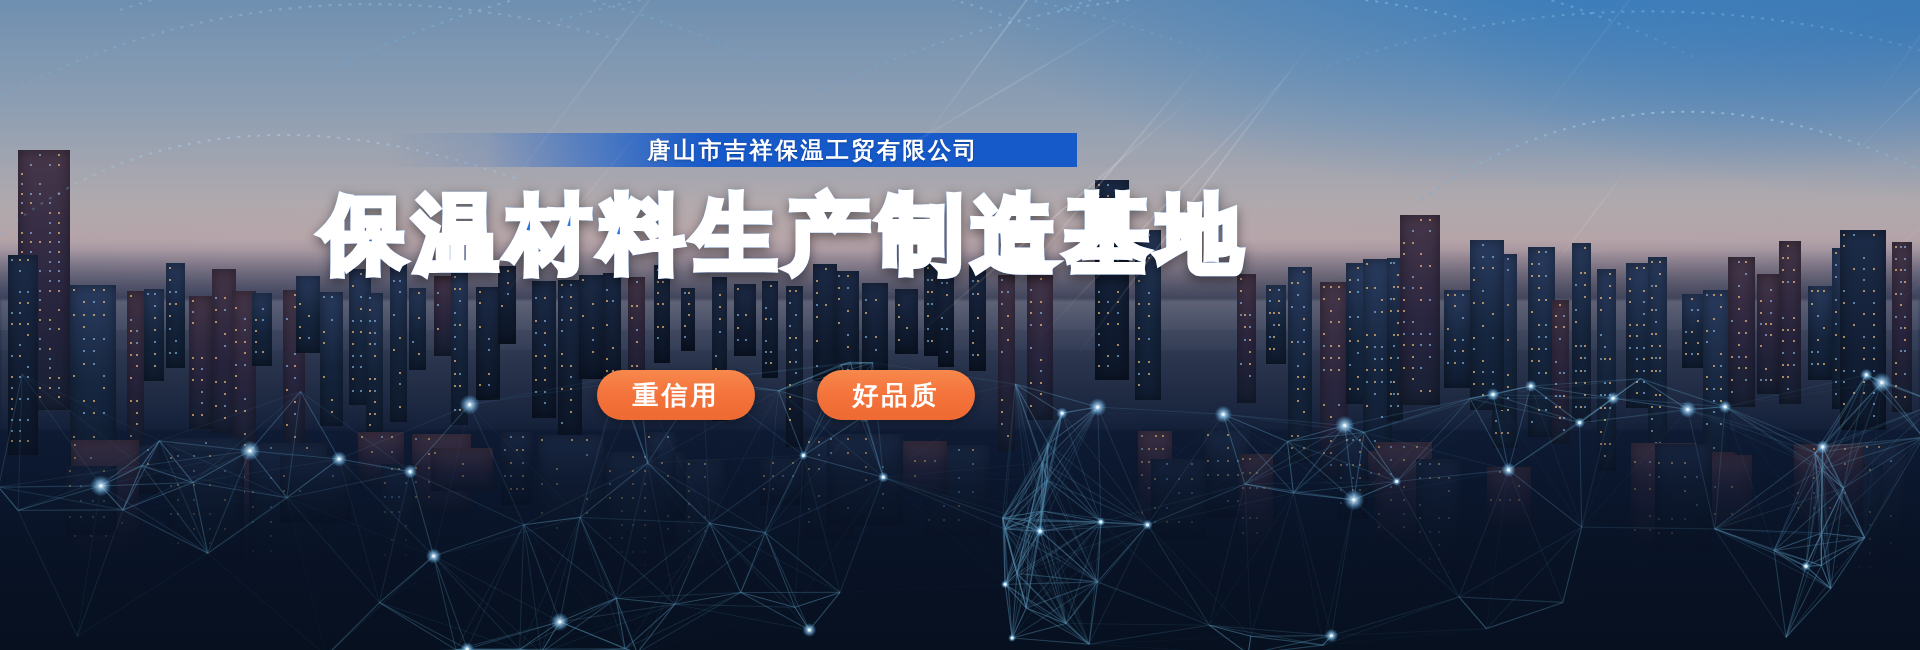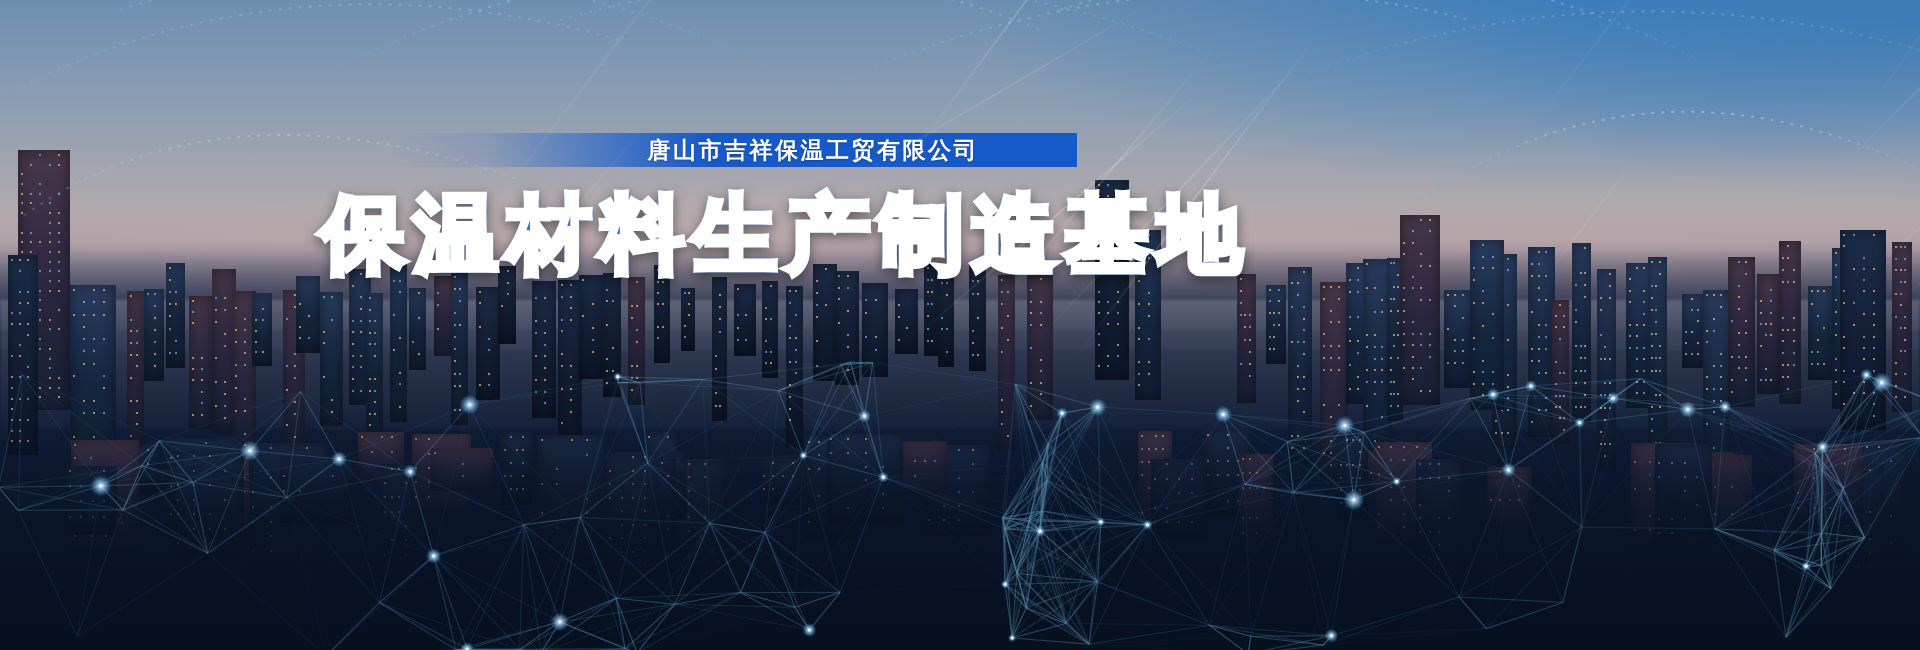--- a/index.html
+++ b/index.html
@@ -2902,20 +2902,22 @@
 
     <div class="company-bar">
       <span class="company-name">唐山市吉祥保温工贸有限公司</span>
     </div>
 
     <div class="headline-wrap">
       <div class="headline">保温材料生产制造基地</div>
     </div>
 
     <div class="pills" id="pills">
+        <div class="pill">重信用</div>
+        <div class="pill">好品质</div>
       </div>
 
   </div>
 <div class="contrail" style="left: 437.625px; top: 215.447px; width: 263.207px; opacity: 0.182184; transform: rotate(-50.4172deg);"></div>
     <div class="contrail" style="left: 1787.83px; top: 21.6643px; width: 395.147px; opacity: 0.390977; transform: rotate(-44.8603deg);"></div>
     <div class="contrail" style="left: 1512.44px; top: 216.541px; width: 156.155px; opacity: 0.203788; transform: rotate(-52.7938deg);"></div>
     <div class="contrail" style="left: 384.516px; top: 48.9113px; width: 453.262px; opacity: 0.179212; transform: rotate(-52.9762deg);"></div>
     <div class="contrail" style="left: 808.218px; top: 89.6399px; width: 386.553px; opacity: 0.236661; transform: rotate(-30.3964deg);"></div>
     <div class="contrail" style="left: 942.454px; top: 172.615px; width: 331.973px; opacity: 0.342385; transform: rotate(-50.063deg);"></div>
     <div class="contrail" style="left: 986.476px; top: 192.691px; width: 423.71px; opacity: 0.370804; transform: rotate(-53.1995deg);"></div>

